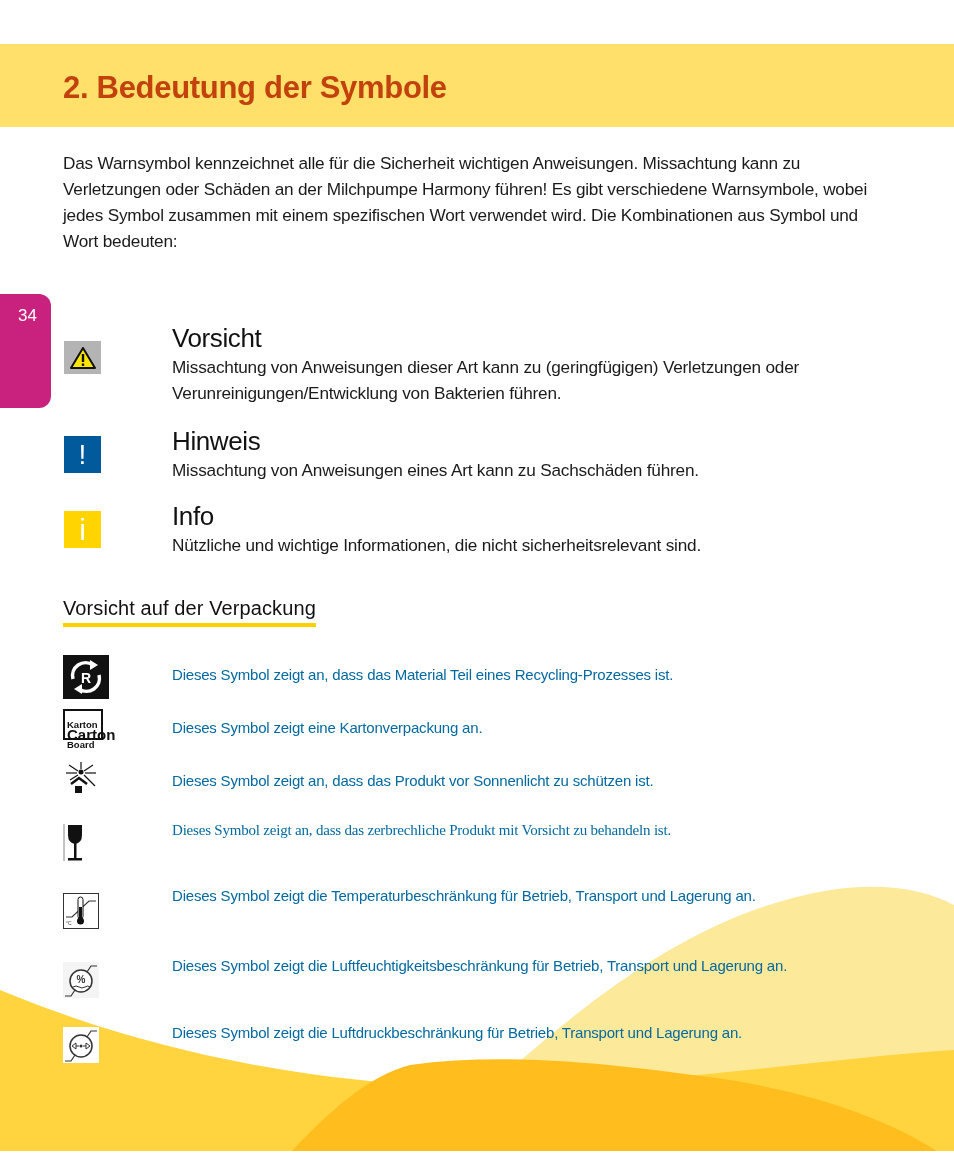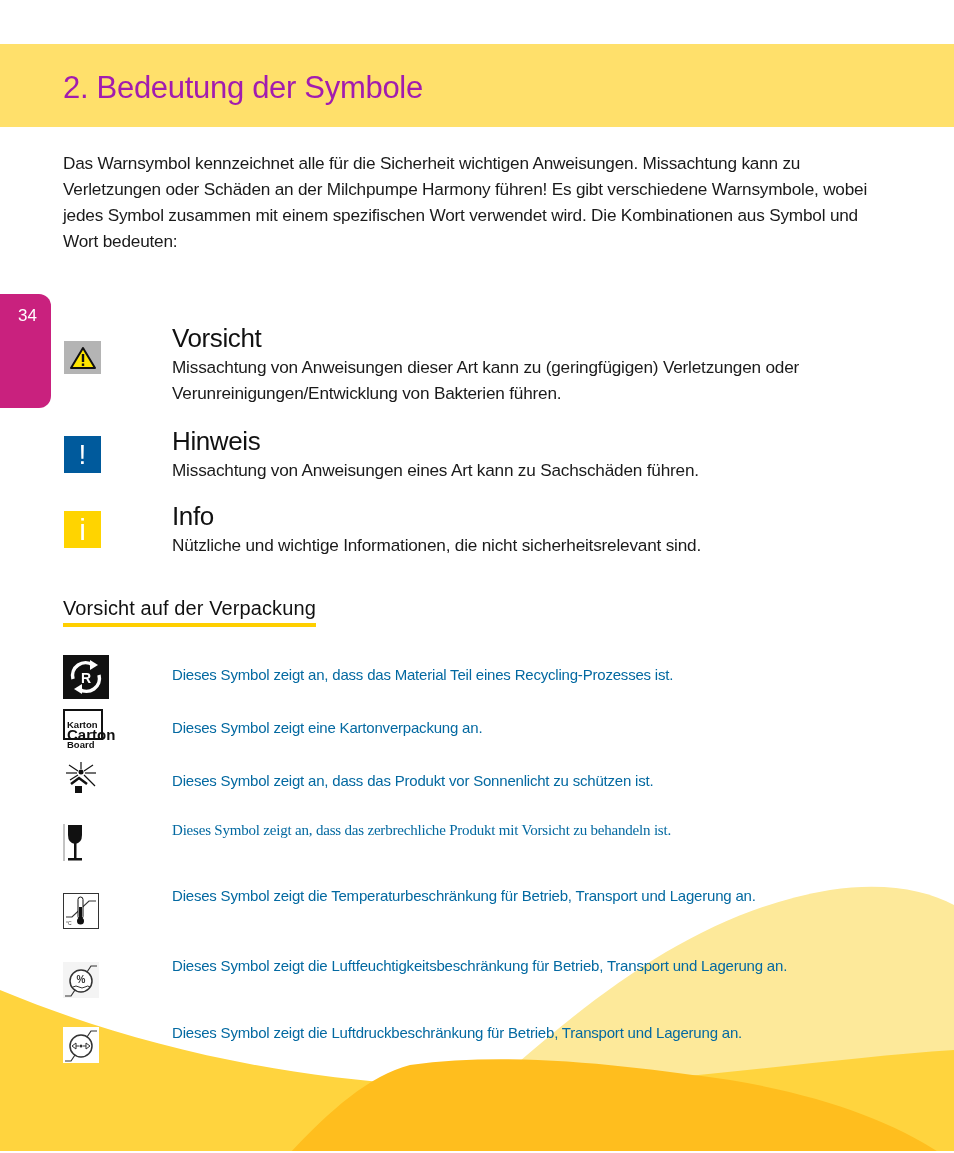--- a/index.html
+++ b/index.html
@@ -9,21 +9,21 @@
     font-family: "Liberation Sans", "DejaVu Sans", sans-serif;
     color: #1a1a1a;
   }
   .bg-waves { position: absolute; left: 0; top: 0; width: 954px; height: 1153px; z-index: 0; }
   .header-band {
     position: absolute; left: 0; top: 44px; width: 954px; height: 83px;
     background: #ffe06b; z-index: 1;
   }
   .page-title {
     position: absolute; left: 63px; top: 70px; margin: 0;
-    font-size: 31px; font-weight: normal; color: #a21caf; letter-spacing: -0.3px; z-index: 2;
+    font-size: 31px; font-weight: bold; color: #c2410c; letter-spacing: -0.3px; z-index: 2;
   }
   .intro {
     position: absolute; left: 63px; top: 150px; width: 830px; margin: 0;
     font-size: 17.2px; line-height: 26px; color: #1a1a1a; z-index: 2; letter-spacing: -0.2px;
   }
   .page-tab {
     position: absolute; left: 0; top: 294px; width: 51px; height: 114px;
     background: #c9217e; border-radius: 0 12px 12px 0; z-index: 2;
   }
   .page-num {

